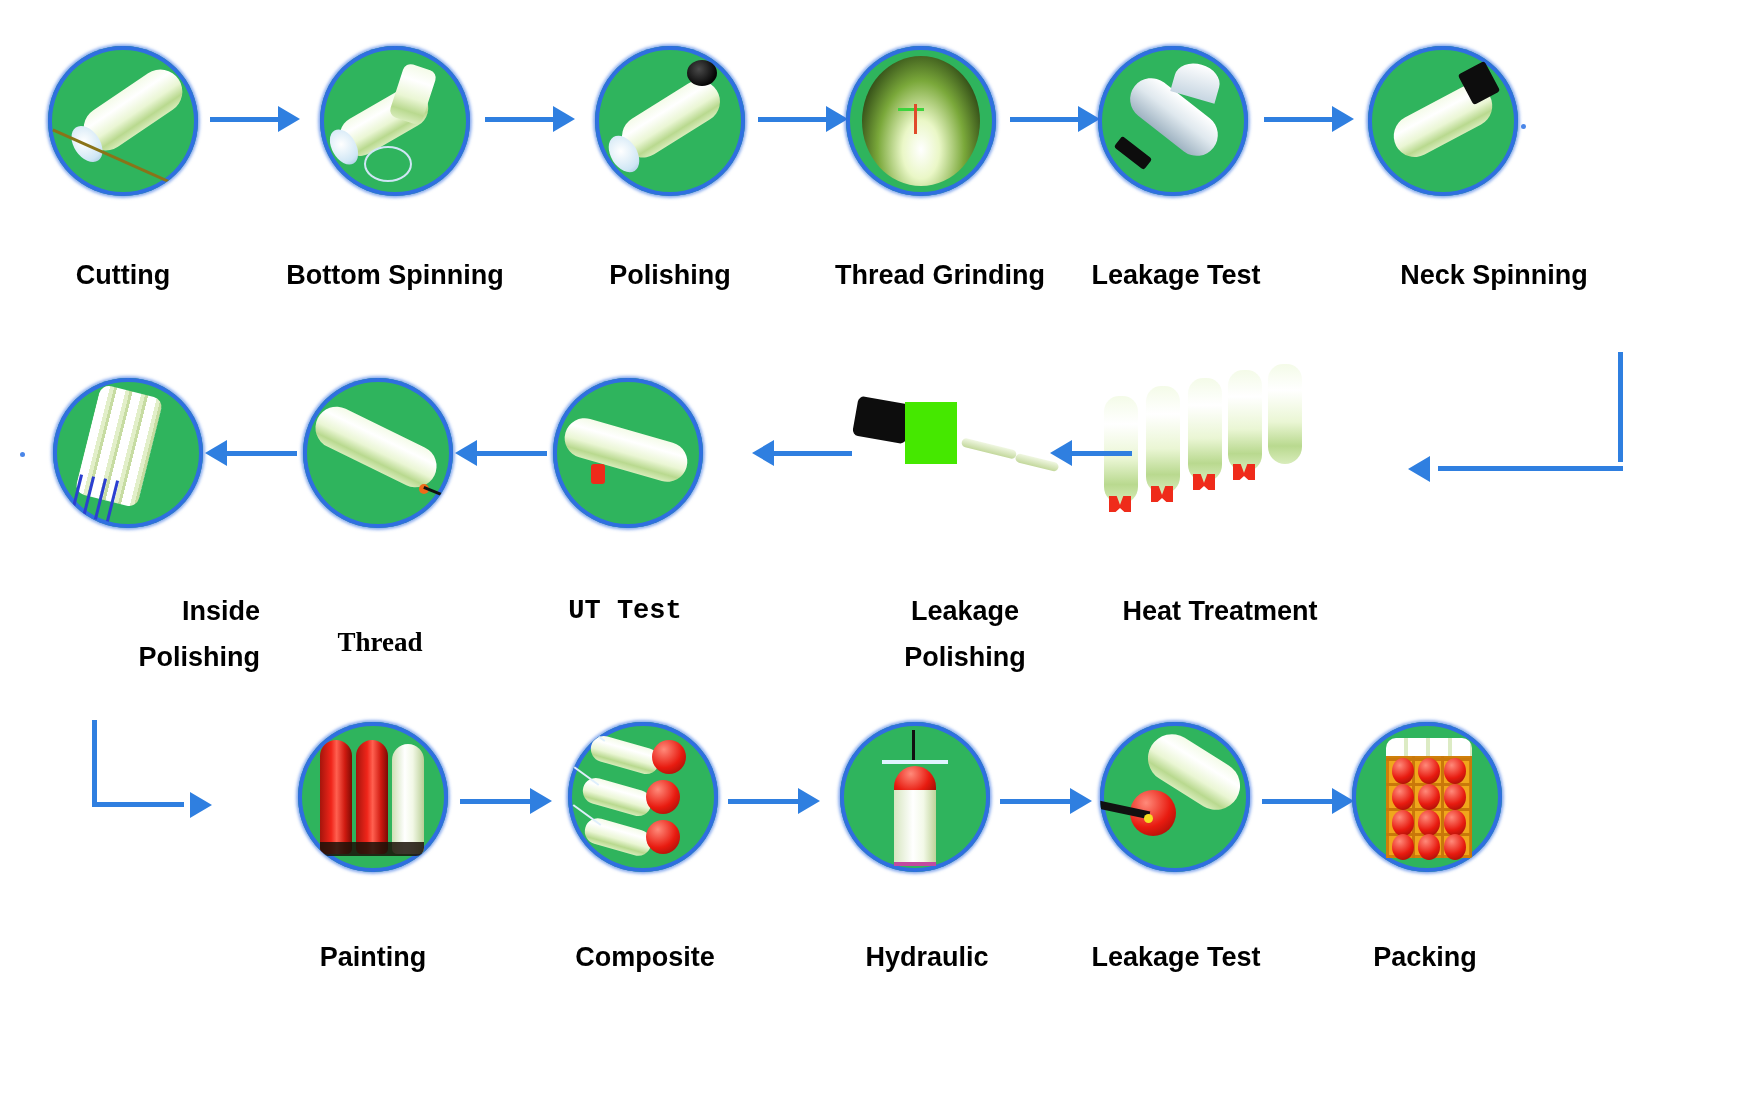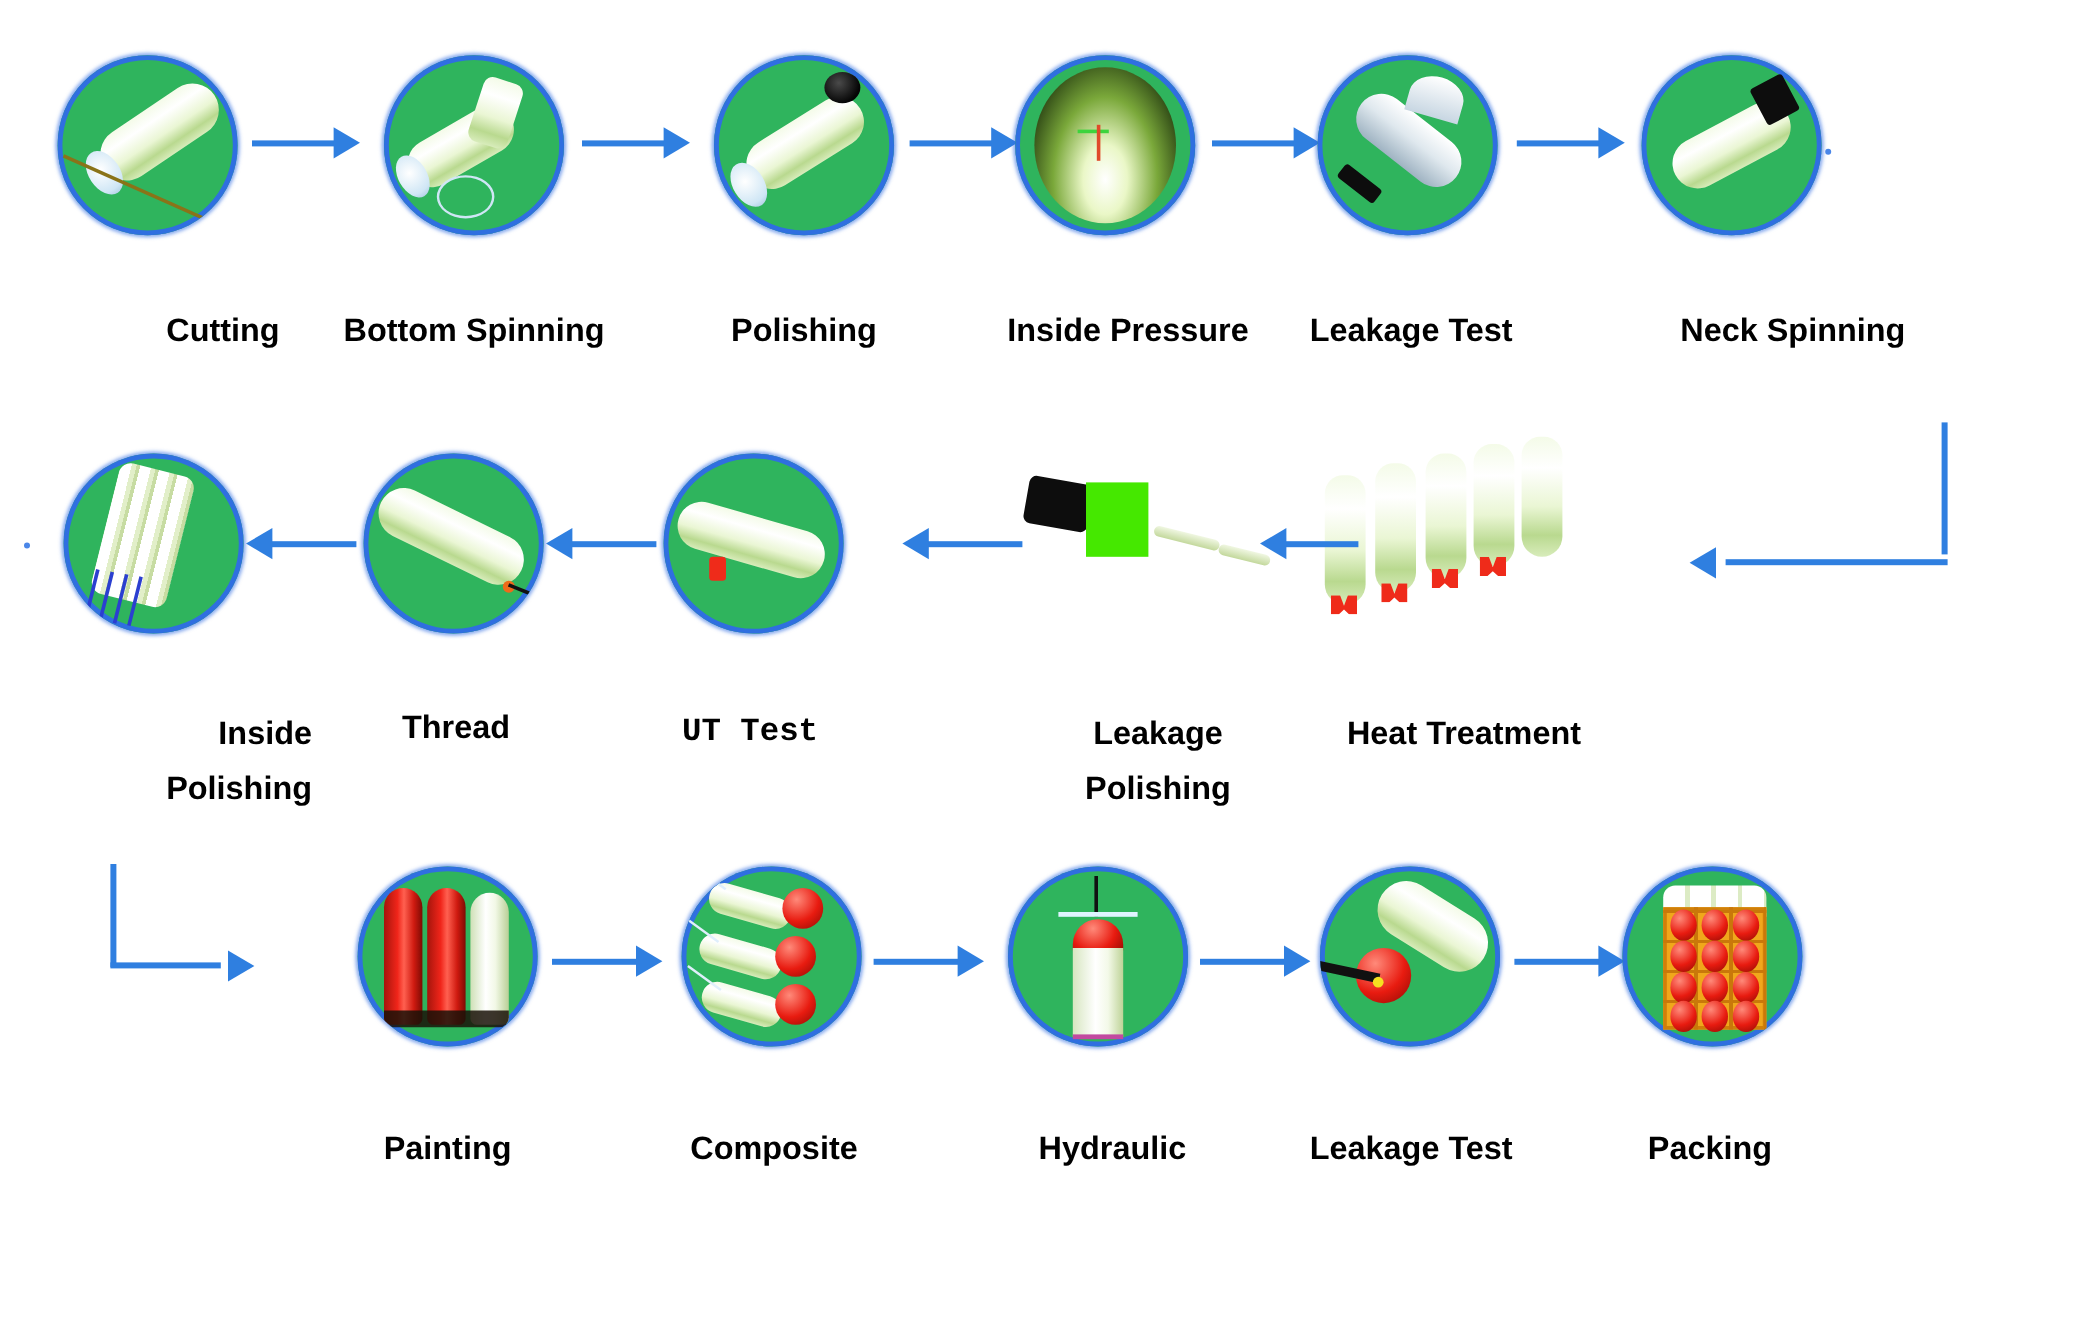--- a/index.html
+++ b/index.html
@@ -95,21 +95,21 @@
 
 <div class="node" style="left:48px;top:46px;">
   <div class="disc">
     <div class="art">
       <div class="cyl" style="left:30px;top:42px;width:110px;height:44px;transform:rotate(-34deg);"></div>
       <div class="endface" style="left:26px;top:78px;width:26px;height:40px;transform:rotate(-34deg);"></div>
       <div class="goldline" style="left:-2px;top:115px;width:160px;height:3px;transform:rotate(24deg);"></div>
     </div>
   </div>
 </div>
-<div class="label" style="left:13px;top:206px;width:220px;text-align:right;">
+<div class="label" style="left:13px;top:206px;width:220px;">
   <span>Cutting</span>
 </div>
 
 <div class="arrow right" style="left:210px;top:106px;width:90px;">
   <div class="shaft" style="width:70px;"></div>
     <div class="head"></div>
 </div>
 
 <div class="node" style="left:320px;top:46px;">
   <div class="disc">
@@ -152,21 +152,21 @@
   <div class="disc">
     <div class="art">
       <div style="position:absolute;left:16px;top:10px;width:118px;height:130px;border-radius:50%;
                   background:radial-gradient(ellipse at 50% 72%,#ffffff 0%,#eaf7c7 22%,#7aa83a 52%,#16290a 88%);"></div>
       <div style="position:absolute;left:52px;top:62px;width:26px;height:3px;background:#3dd43d;"></div>
       <div style="position:absolute;left:68px;top:58px;width:3px;height:30px;background:#e04a2a;"></div>
     </div>
   </div>
 </div>
 <div class="label" style="left:790px;top:206px;width:300px;">
-  <span>Inside Pressure</span>
+  <span>Thread Grinding</span>
 </div>
 
 <div class="arrow right" style="left:1010px;top:106px;width:90px;">
   <div class="shaft" style="width:70px;"></div>
     <div class="head"></div>
 </div>
 
 <div class="node" style="left:1098px;top:46px;">
   <div class="disc">
     <div class="art">
@@ -268,21 +268,21 @@
 
 <div class="node" style="left:303px;top:378px;">
   <div class="disc">
     <div class="art">
       <div class="cyl" style="left:8px;top:48px;width:130px;height:42px;transform:rotate(26deg);"></div>
       <div style="position:absolute;left:116px;top:106px;width:10px;height:10px;border-radius:50%;background:#ef6a1a;"></div>
       <div class="darkline" style="left:120px;top:112px;width:22px;height:3px;transform:rotate(22deg);"></div>
     </div>
   </div>
 </div>
-<div class="label" style="left:255px;top:537px;width:250px;">
+<div class="label" style="left:255px;top:573px;width:250px;font-family:Liberation Serif, serif;">
   <span>Thread</span>
 </div>
 
 <div class="arrow left" style="left:205px;top:440px;width:92px;">
   <div class="shaft" style="left:20px;width:72px;"></div>
     <div class="head"></div>
 </div>
 
 <div class="node" style="left:53px;top:378px;">
   <div class="disc">

